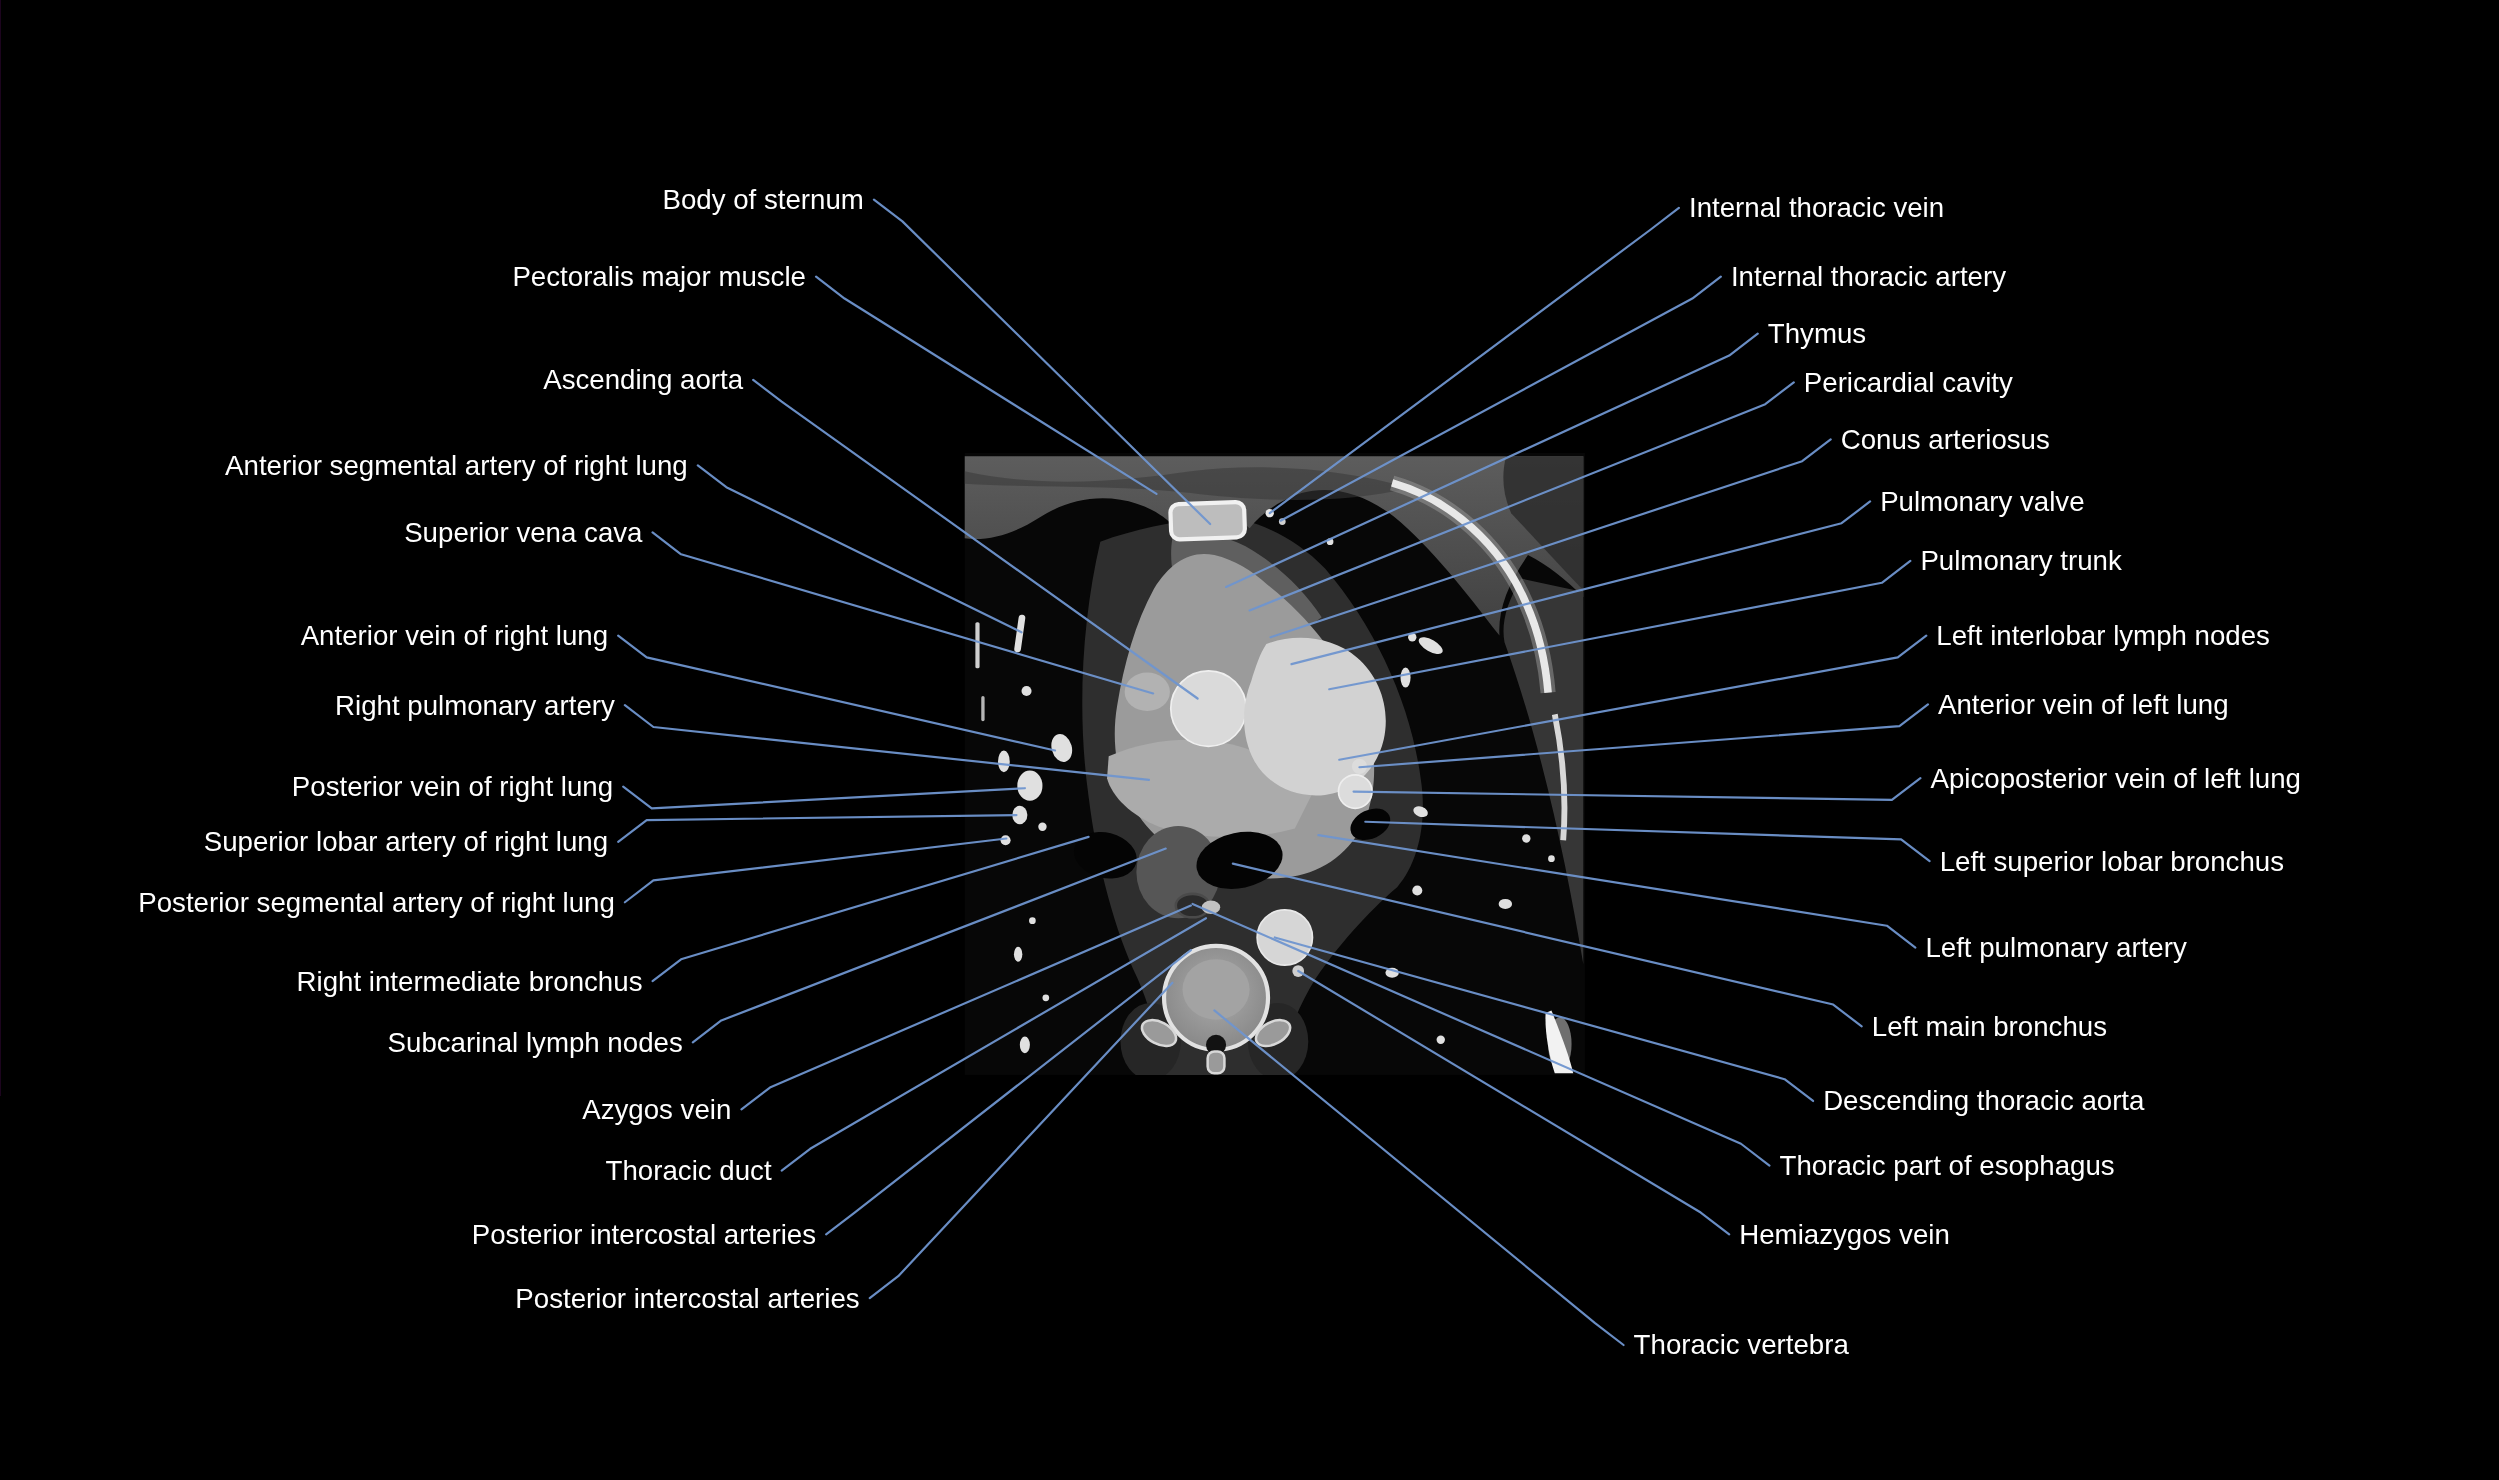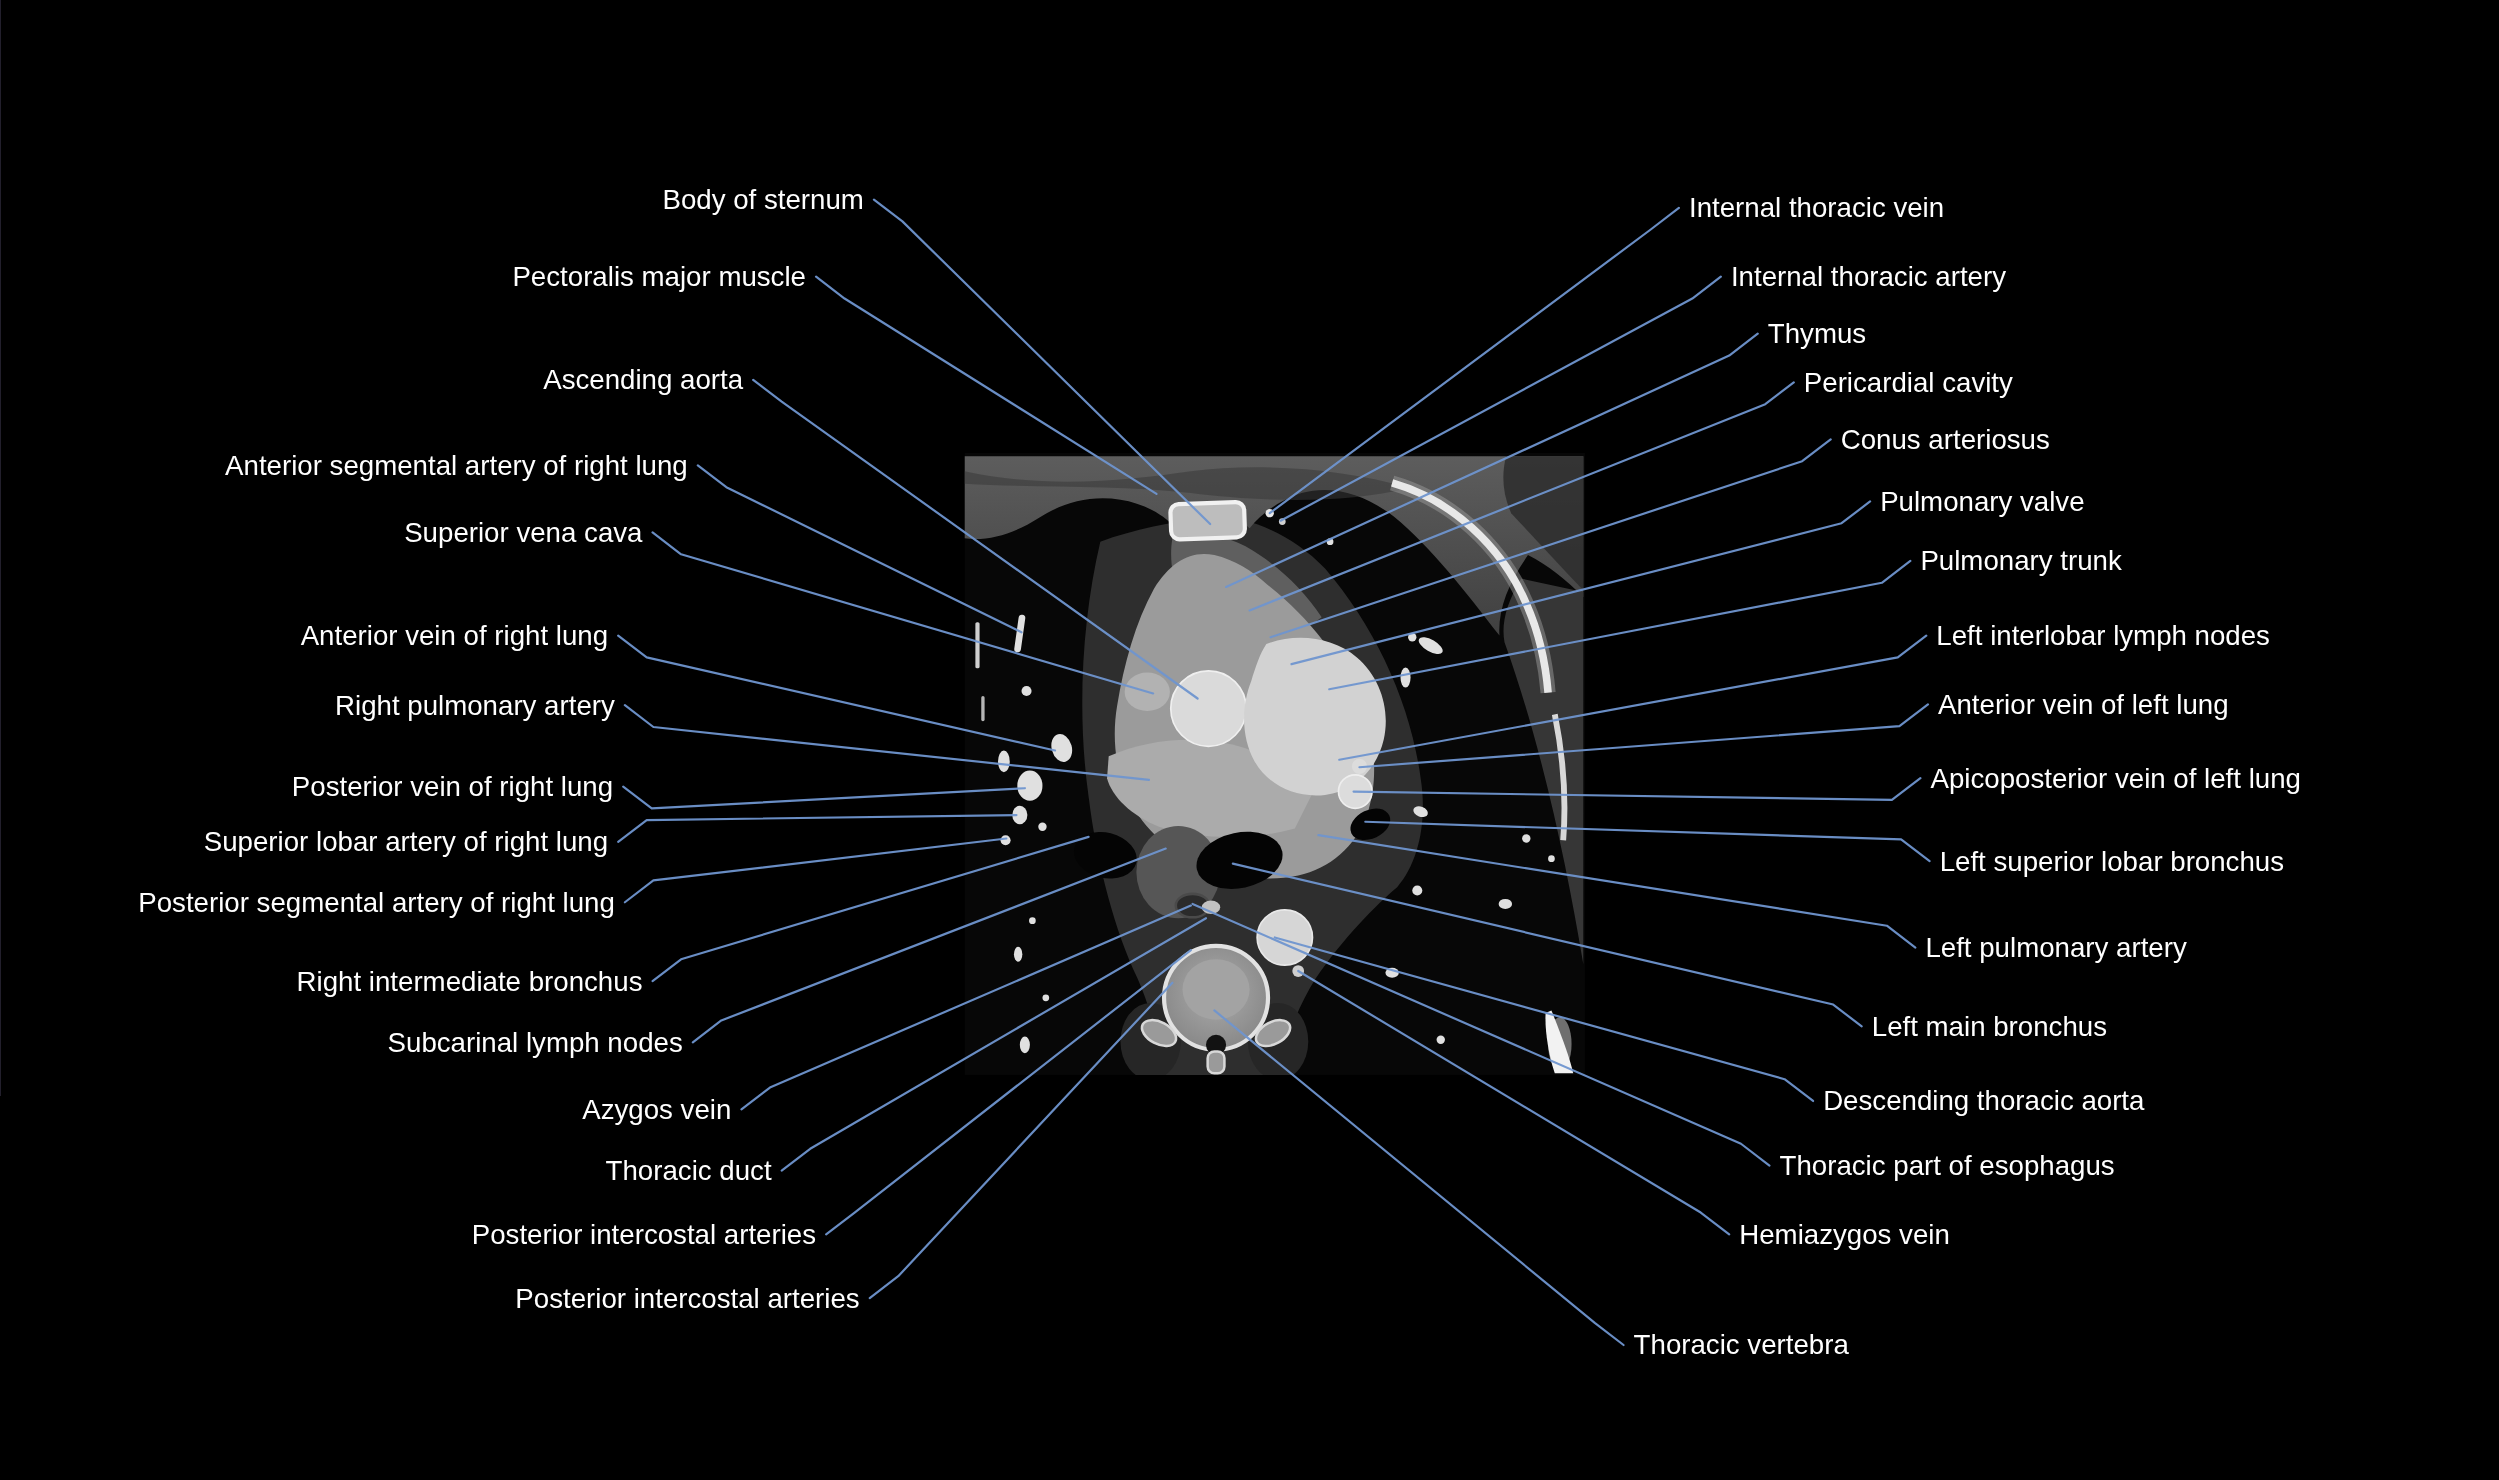--- a/index.html
+++ b/index.html
@@ -7,21 +7,21 @@
     padding: 0;
     background: #000;
     width: 2500px;
     height: 1480px;
     overflow: hidden;
   }
   #stage {
     position: relative;
     width: 2500px;
     height: 1096px;
-    background: #c4b5fd;
+    background: #a21caf;
   }
   svg { position: absolute; inset: 0; display: block; }
   text {
     font-family: "Liberation Sans", "DejaVu Sans", sans-serif;
     font-size: 33px;
     fill: #ffffff;
   }
   .leader {
     fill: none;
     stroke-width: 2.6;

